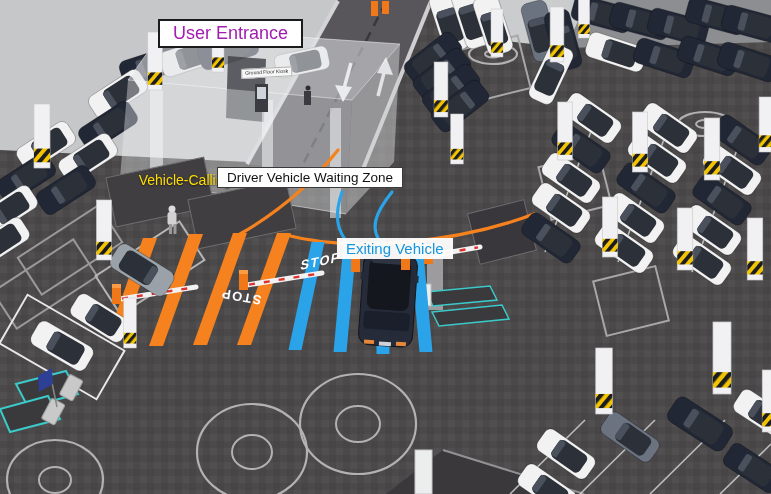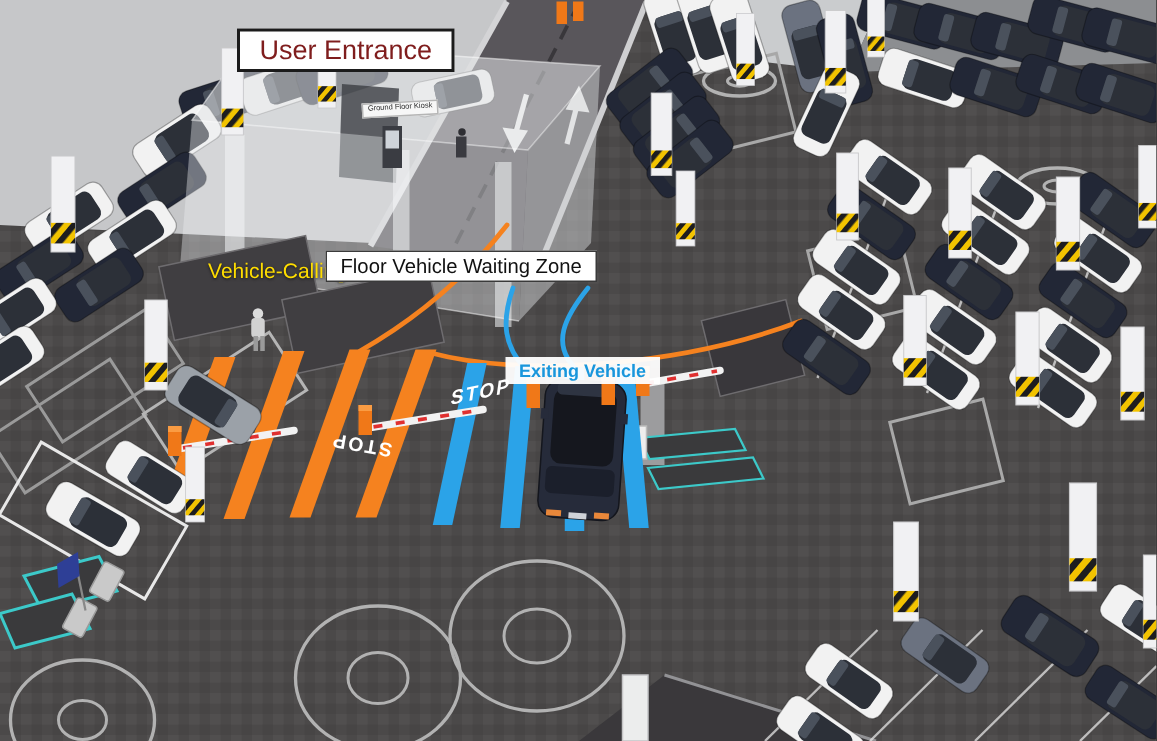--- a/index.html
+++ b/index.html
@@ -2,29 +2,29 @@
 <html><head>
 <meta charset="utf-8">
 <style>
   html,body{margin:0;padding:0;background:#333;}
   .scene{position:relative;width:771px;height:494px;overflow:hidden;background:#4B4949;
          font-family:"Liberation Sans",sans-serif;}
   .scene svg{position:absolute;left:0;top:0;}
   svg text{font-family:"Liberation Sans",sans-serif;}
   .lbl{position:absolute;white-space:nowrap;z-index:5;}
   .lbl-user-entrance{left:158px;top:19px;background:#ffffff;border:2px solid #1b1b1b;
-      padding:2px 13px;font-size:18px;color:#7f1d1d;}
+      padding:2px 13px;font-size:18px;color:#a21caf;}
   .lbl-kiosk{left:241px;top:69px;background:#f7f7f7;border:1px solid #b5b5b5;color:#2a2a2a;
       font-size:5px;line-height:1.1;padding:1px 3px;transform:rotate(-3deg);transform-origin:left top;}
   .lbl-calling{left:110px;top:172px;width:150px;text-align:center;font-size:14px;line-height:1.25;
       text-shadow:0 1px 2px rgba(0,0,0,.65);}
   .lbl-waiting{left:217px;top:167px;background:#ffffff;border:1px solid #3a3a3a;
       padding:2px 9px;font-size:13.5px;color:#111;}
   .lbl-exiting{left:337px;top:238px;background:rgba(255,255,255,.95);
-      padding:2px 9px;font-size:12px;font-weight:700;}
+      padding:2px 9px;font-size:15px;font-weight:400;}
 </style>
 </head>
 <body>
 
 <div class="scene">
 
 <svg width="771" height="494" viewBox="0 0 771 494">
   <defs>
     <pattern id="hazard" width="7" height="7" patternUnits="userSpaceOnUse" patternTransform="rotate(40)">
       <rect width="7" height="7" fill="#F2C300"></rect>
@@ -346,16 +346,16 @@
     <rect x="169" y="224" width="3" height="10" fill="#9A9A9A"></rect>
     <rect x="173.5" y="224" width="3" height="10" fill="#9A9A9A"></rect>
   </g>
 </svg>
 
 <div class="lbl lbl-user-entrance">User Entrance</div>
 <div class="lbl lbl-kiosk">Ground Floor Kiosk</div>
 <div class="lbl lbl-calling" style="color: rgb(255, 221, 0);">
   <div>Vehicle-Calling</div>
 </div>
-<div class="lbl lbl-waiting">Floor Vehicle Waiting Zone</div>
+<div class="lbl lbl-waiting">Driver Vehicle Waiting Zone</div>
 <div class="lbl lbl-exiting" style="color: rgb(24, 150, 220);">Exiting Vehicle</div>
 
 </div>
 
 </body></html>

